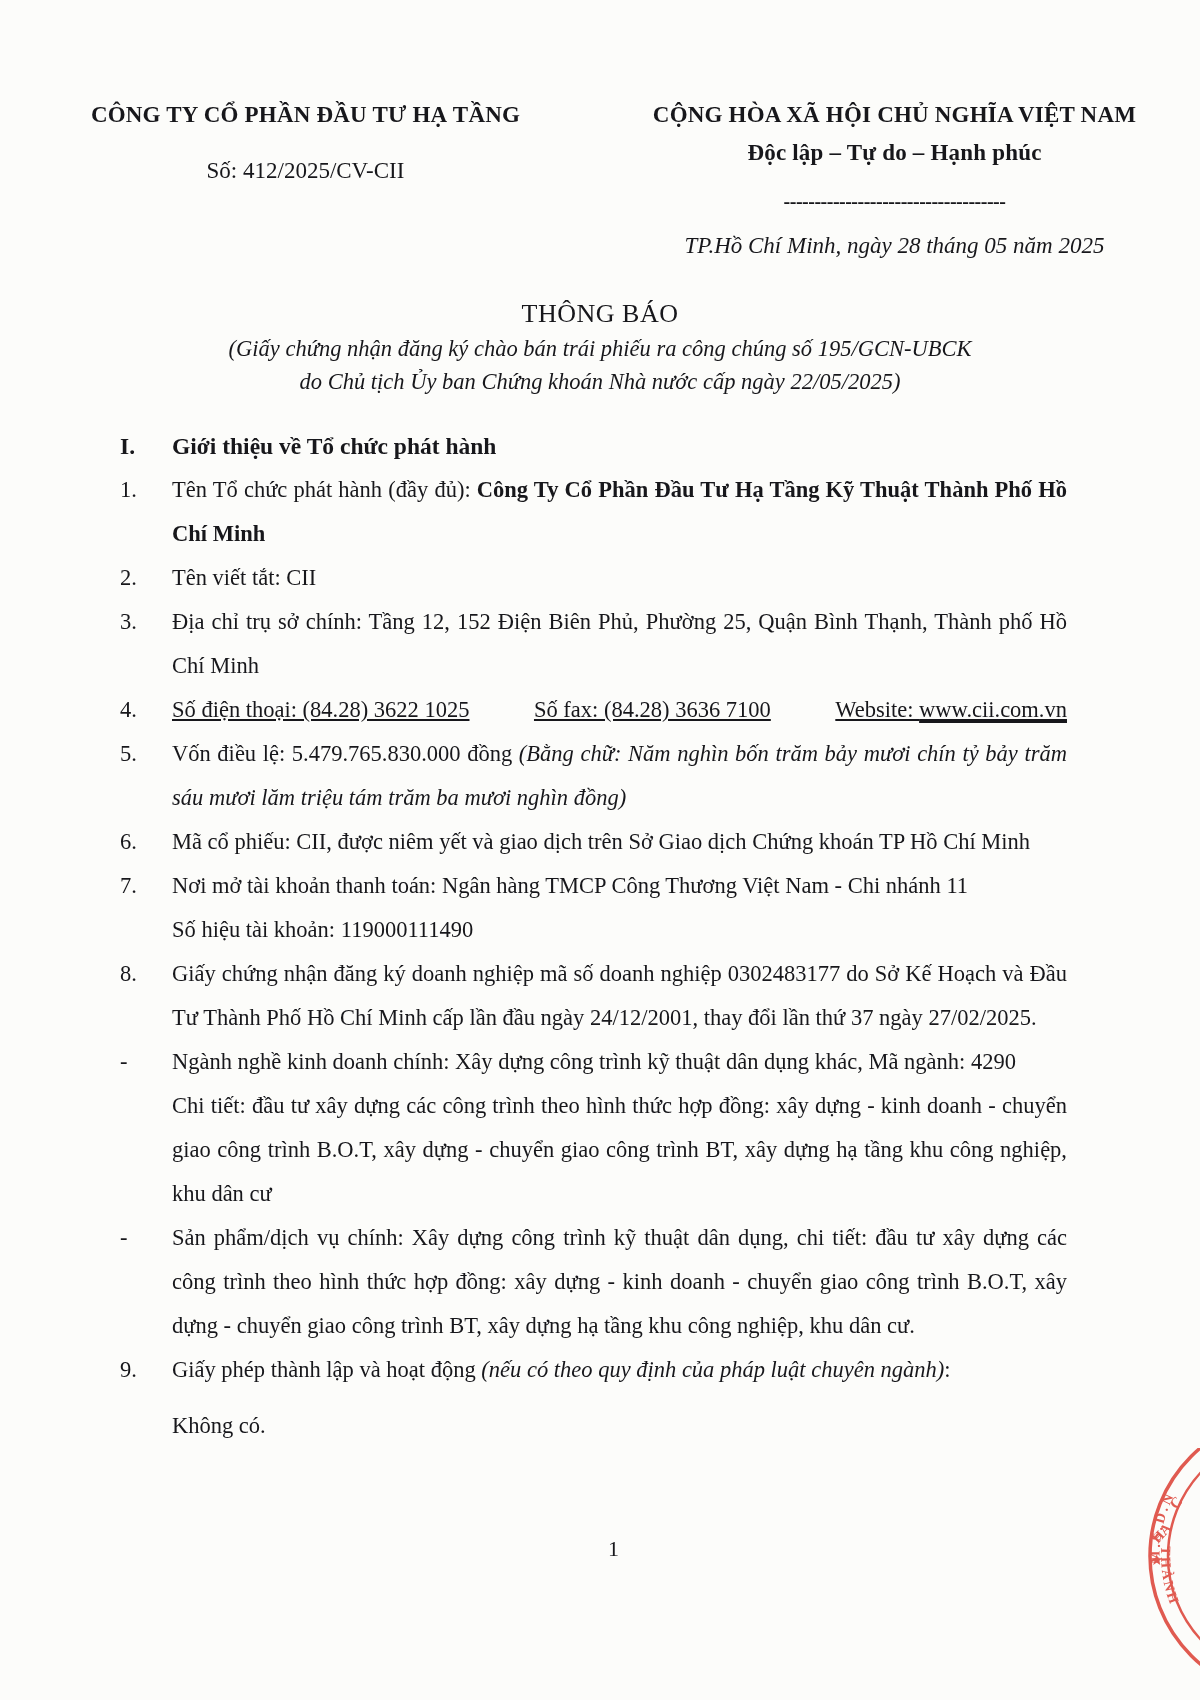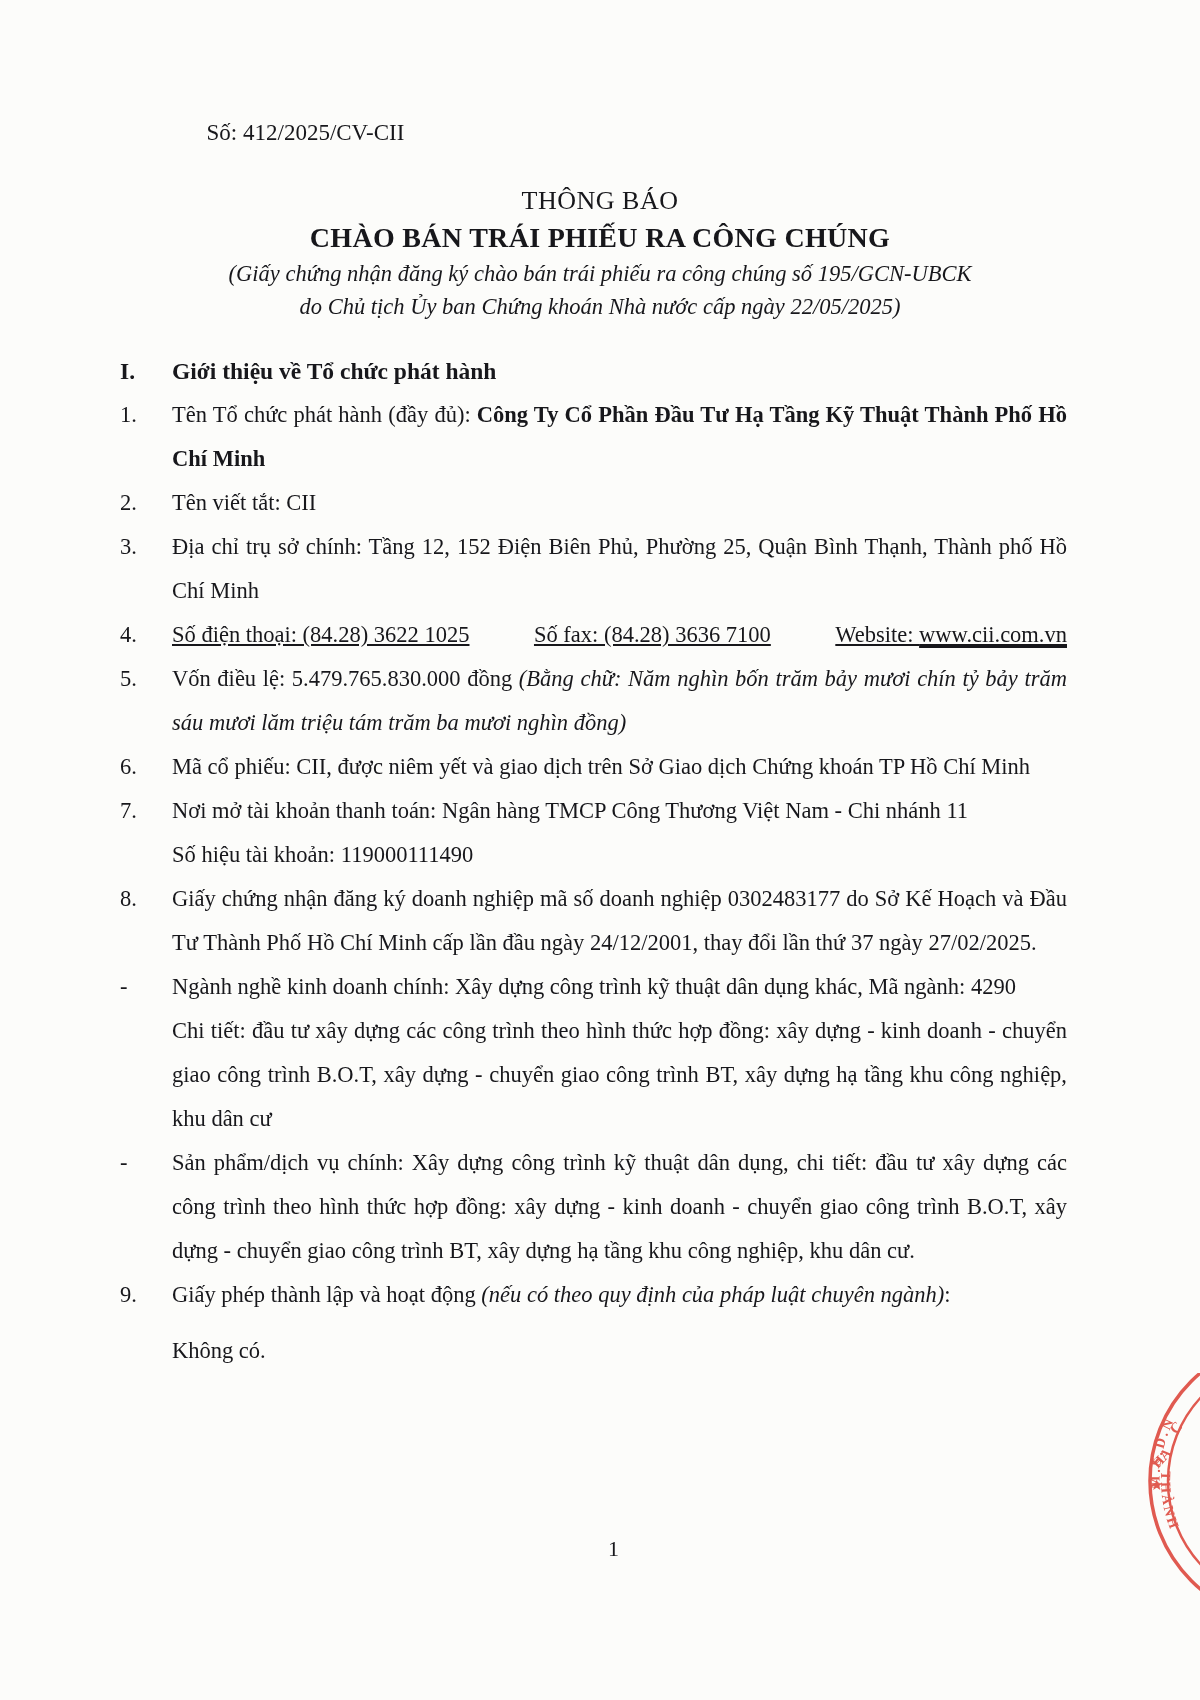--- a/index.html
+++ b/index.html
@@ -43,27 +43,33 @@
   
   .page-number{position:absolute;left:608px;top:1536px;font-size:22px;}
 </style>
 </head>
 <body>
 
 <div class="page">
 
   <div class="header">
     <div class="header-left">
+      <div class="hdr-line">CÔNG TY CỔ PHẦN ĐẦU TƯ HẠ TẦNG</div>
       <div class="doc-number">Số: 412/2025/CV-CII</div>
+    </div>
+    <div class="header-right">
+      <div class="hdr-line">CỘNG HÒA XÃ HỘI CHỦ NGHĨA VIỆT NAM</div>
+      <div class="hdr-line">Độc lập – Tự do – Hạnh phúc</div>
+      <div class="hdr-divider-right">------------------------------------</div>
+      <div class="date-line">TP.Hồ Chí Minh, ngày 28 tháng 05 năm 2025</div>
     </div>
   </div>
 
   <div class="title-block">
     <div class="title-1">THÔNG BÁO</div>
-    <div class="title-2">CHÀO BÁN TRÁI PHIẾU RA CÔNG CHÚNG</div>
     <div class="subtitle">(Giấy chứng nhận đăng ký chào bán trái phiếu ra công chúng số 195/GCN-UBCK</div>
     <div class="subtitle">do Chủ tịch Ủy ban Chứng khoán Nhà nước cấp ngày 22/05/2025)</div>
   </div>
 
   <div class="list">
 
     <div class="row section-head">
       <span class="row-num">I.</span>
       <div class="row-body">Giới thiệu về Tổ chức phát hành</div>
     </div>

